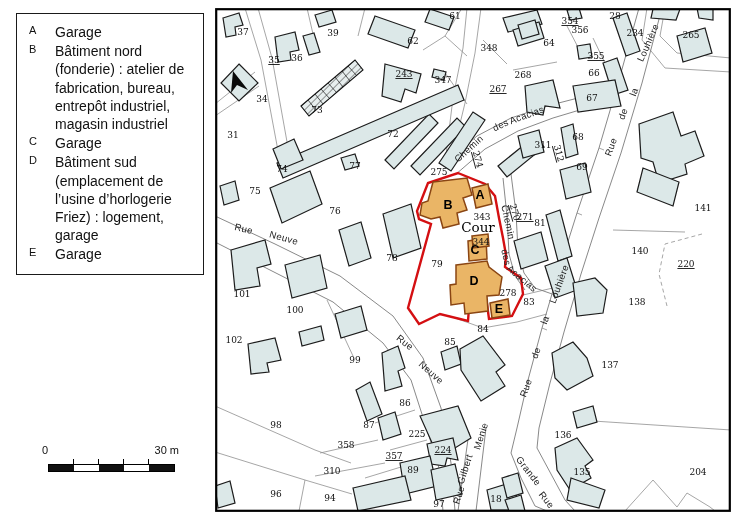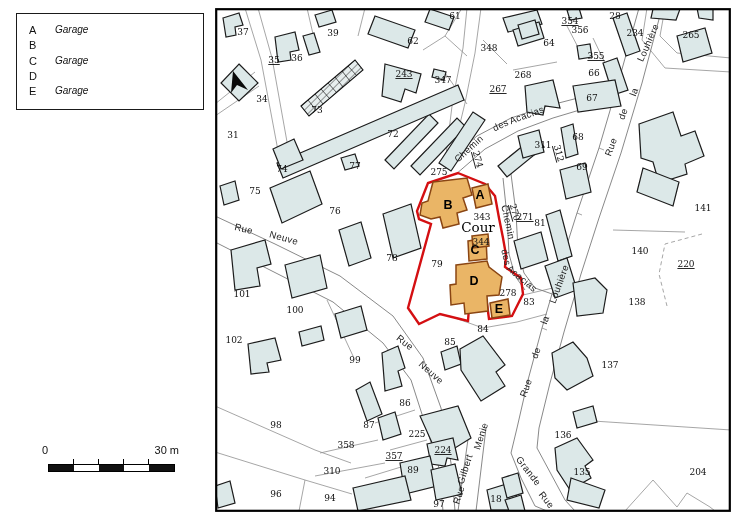--- a/index.html
+++ b/index.html
@@ -3,21 +3,21 @@
 <meta charset="utf-8">
 <style>
   html,body{margin:0;padding:0;background:#fff;}
   body{width:738px;height:522px;position:relative;font-family:"Liberation Sans",sans-serif;overflow:hidden;}
 
   
   .legend{position:absolute;left:16px;top:13px;width:188px;border:1.6px solid #1a1a1a;
           padding:9px 8px 10px 12px;box-sizing:border-box;background:#fff;}
   .legend .row{display:flex;align-items:flex-start;margin-bottom:1px;}
   .legend .k{width:26px;flex:none;font-size:11px;line-height:1.3;color:#111;}
-  .legend .t{flex:1;font-size:10px;line-height:1.3;color:#111;font-style:italic;}
+  .legend .t{flex:1;font-size:14px;line-height:1.3;color:#111;}
 
   
   .scalebar{position:absolute;left:42px;top:444px;width:140px;}
   .sb-labels{display:flex;justify-content:space-between;font-size:11px;color:#111;
              width:137px;margin-bottom:3px;}
   .sb-barwrap{position:relative;margin-left:6px;width:125px;height:13px;}
   .sb-tick{position:absolute;top:0;width:1.2px;height:6px;background:#000;}
   .sb-bar{position:absolute;left:0;top:5px;width:125px;height:6px;border:1.2px solid #000;
           display:flex;box-sizing:content-box;background:#fff;}
   .sb-seg{flex:1;}
@@ -43,27 +43,29 @@
 </head>
 <body>
 
 <div class="legend">
   <div class="row">
     <span class="k">A</span>
     <span class="t">Garage</span>
   </div>
   <div class="row">
     <span class="k">B</span>
+    <span class="t">Bâtiment nord (fonderie) : atelier de fabrication, bureau, entrepôt industriel, magasin industriel</span>
   </div>
   <div class="row">
     <span class="k">C</span>
     <span class="t">Garage</span>
   </div>
   <div class="row">
     <span class="k">D</span>
+    <span class="t">Bâtiment sud (emplacement de l’usine d’horlogerie Friez) : logement, garage</span>
   </div>
   <div class="row">
     <span class="k">E</span>
     <span class="t">Garage</span>
   </div>
 </div>
 
 <div class="scalebar">
   <div class="sb-labels">
     <span>0</span>

